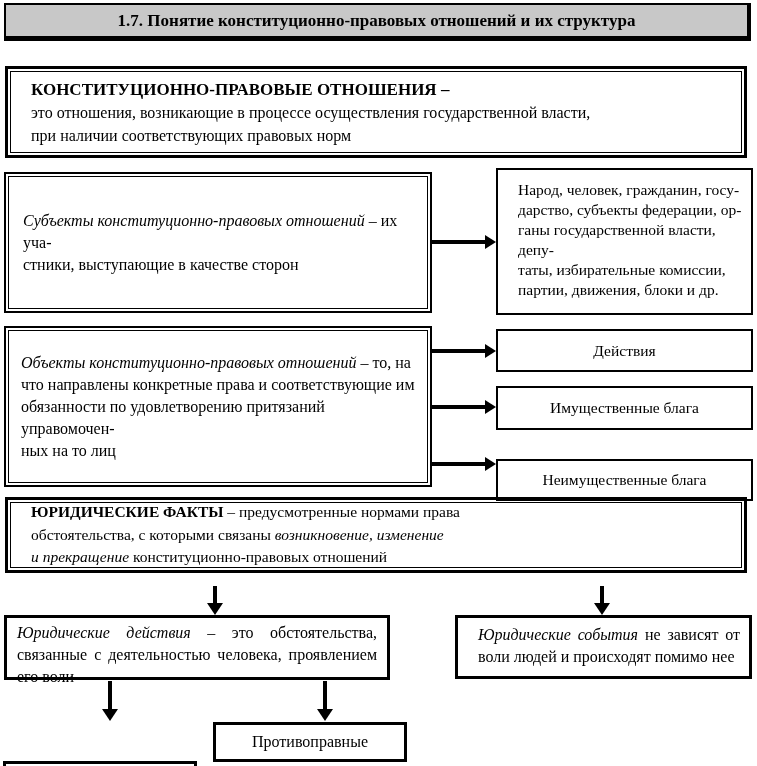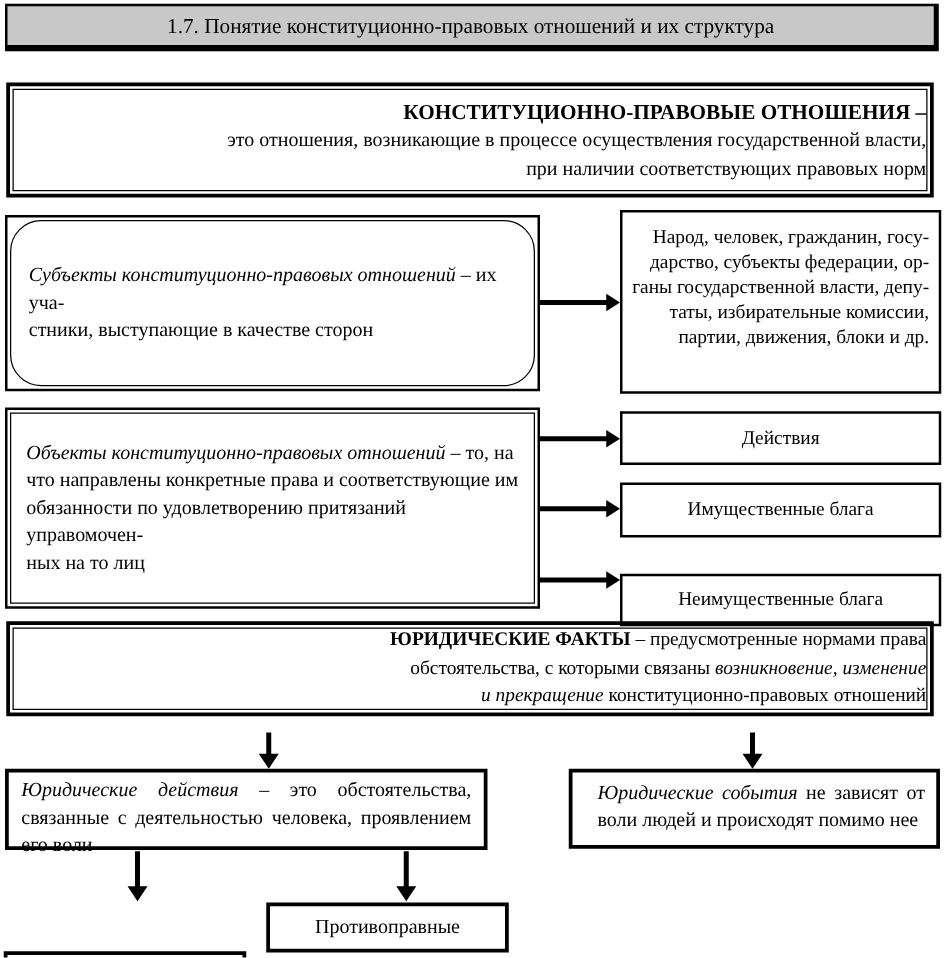--- a/index.html
+++ b/index.html
@@ -8,36 +8,36 @@
     font-family:"Liberation Serif","DejaVu Serif",serif; color:#000;
     overflow:hidden;
   }
   .abs { position:absolute; box-sizing:border-box; }
 
   
   .titlebar {
     background:#c8c8c8;
     border:solid #000; border-width:2px 4px 5px 2px;
     display:flex; align-items:center; justify-content:center;
-    font-weight:normal; font-size:17px;
+    font-weight:bold; font-size:17px;
   }
 
   
   .dbl { border:3px solid #000; }
   .dbl.thin { border-width:2px; }
   .dbl > .inner {
     position:absolute; inset:2px; border:1px solid #000; box-sizing:border-box;
     display:flex; flex-direction:column; justify-content:center;
   }
 
   
   .box { border:2px solid #000; display:flex; align-items:center; justify-content:center; }
   .box.thick { border-width:3px; }
 
-  .c { text-align:right; }
+  .c { text-align:left;padding-left:20px; }
   .pre { white-space:pre-line; }
   .just { text-align:justify; }
 
   .def-head { font-weight:bold; font-size:17px; line-height:23px; }
   .def-line { font-size:16px; line-height:23px; }
   .body-text { font-size:16px; line-height:22px; }
   .small-text { font-size:15.5px; line-height:20px; }
   .facts-line { font-size:15.5px; line-height:22.5px; }
 
   
@@ -59,21 +59,21 @@
 
 <div class="abs dbl" style="left:5px; top:66px; width:742px; height:92px;">
   <div class="inner c">
     <div class="def-head">КОНСТИТУЦИОННО-ПРАВОВЫЕ ОТНОШЕНИЯ –</div>
     <div class="def-line">это отношения, возникающие в процессе осуществления государственной власти,</div>
     <div class="def-line">при наличии соответствующих правовых норм</div>
   </div>
 </div>
 
 <div class="abs dbl thin" style="left:4px; top:172px; width:428px; height:141px;">
-  <div class="inner" style="padding:0 14px;border-radius:25px;">
+  <div class="inner" style="padding:0 14px;">
     <div class="body-text pre"><i>Субъекты конституционно-правовых отношений</i><span> – их уча-
 стники, выступающие в качестве сторон</span></div>
   </div>
 </div>
 
 <div class="arr-h" style="left:432px; top:235px; width:64px;">
   <div class="shaft"></div>
   <div class="head"></div>
 </div>
 

